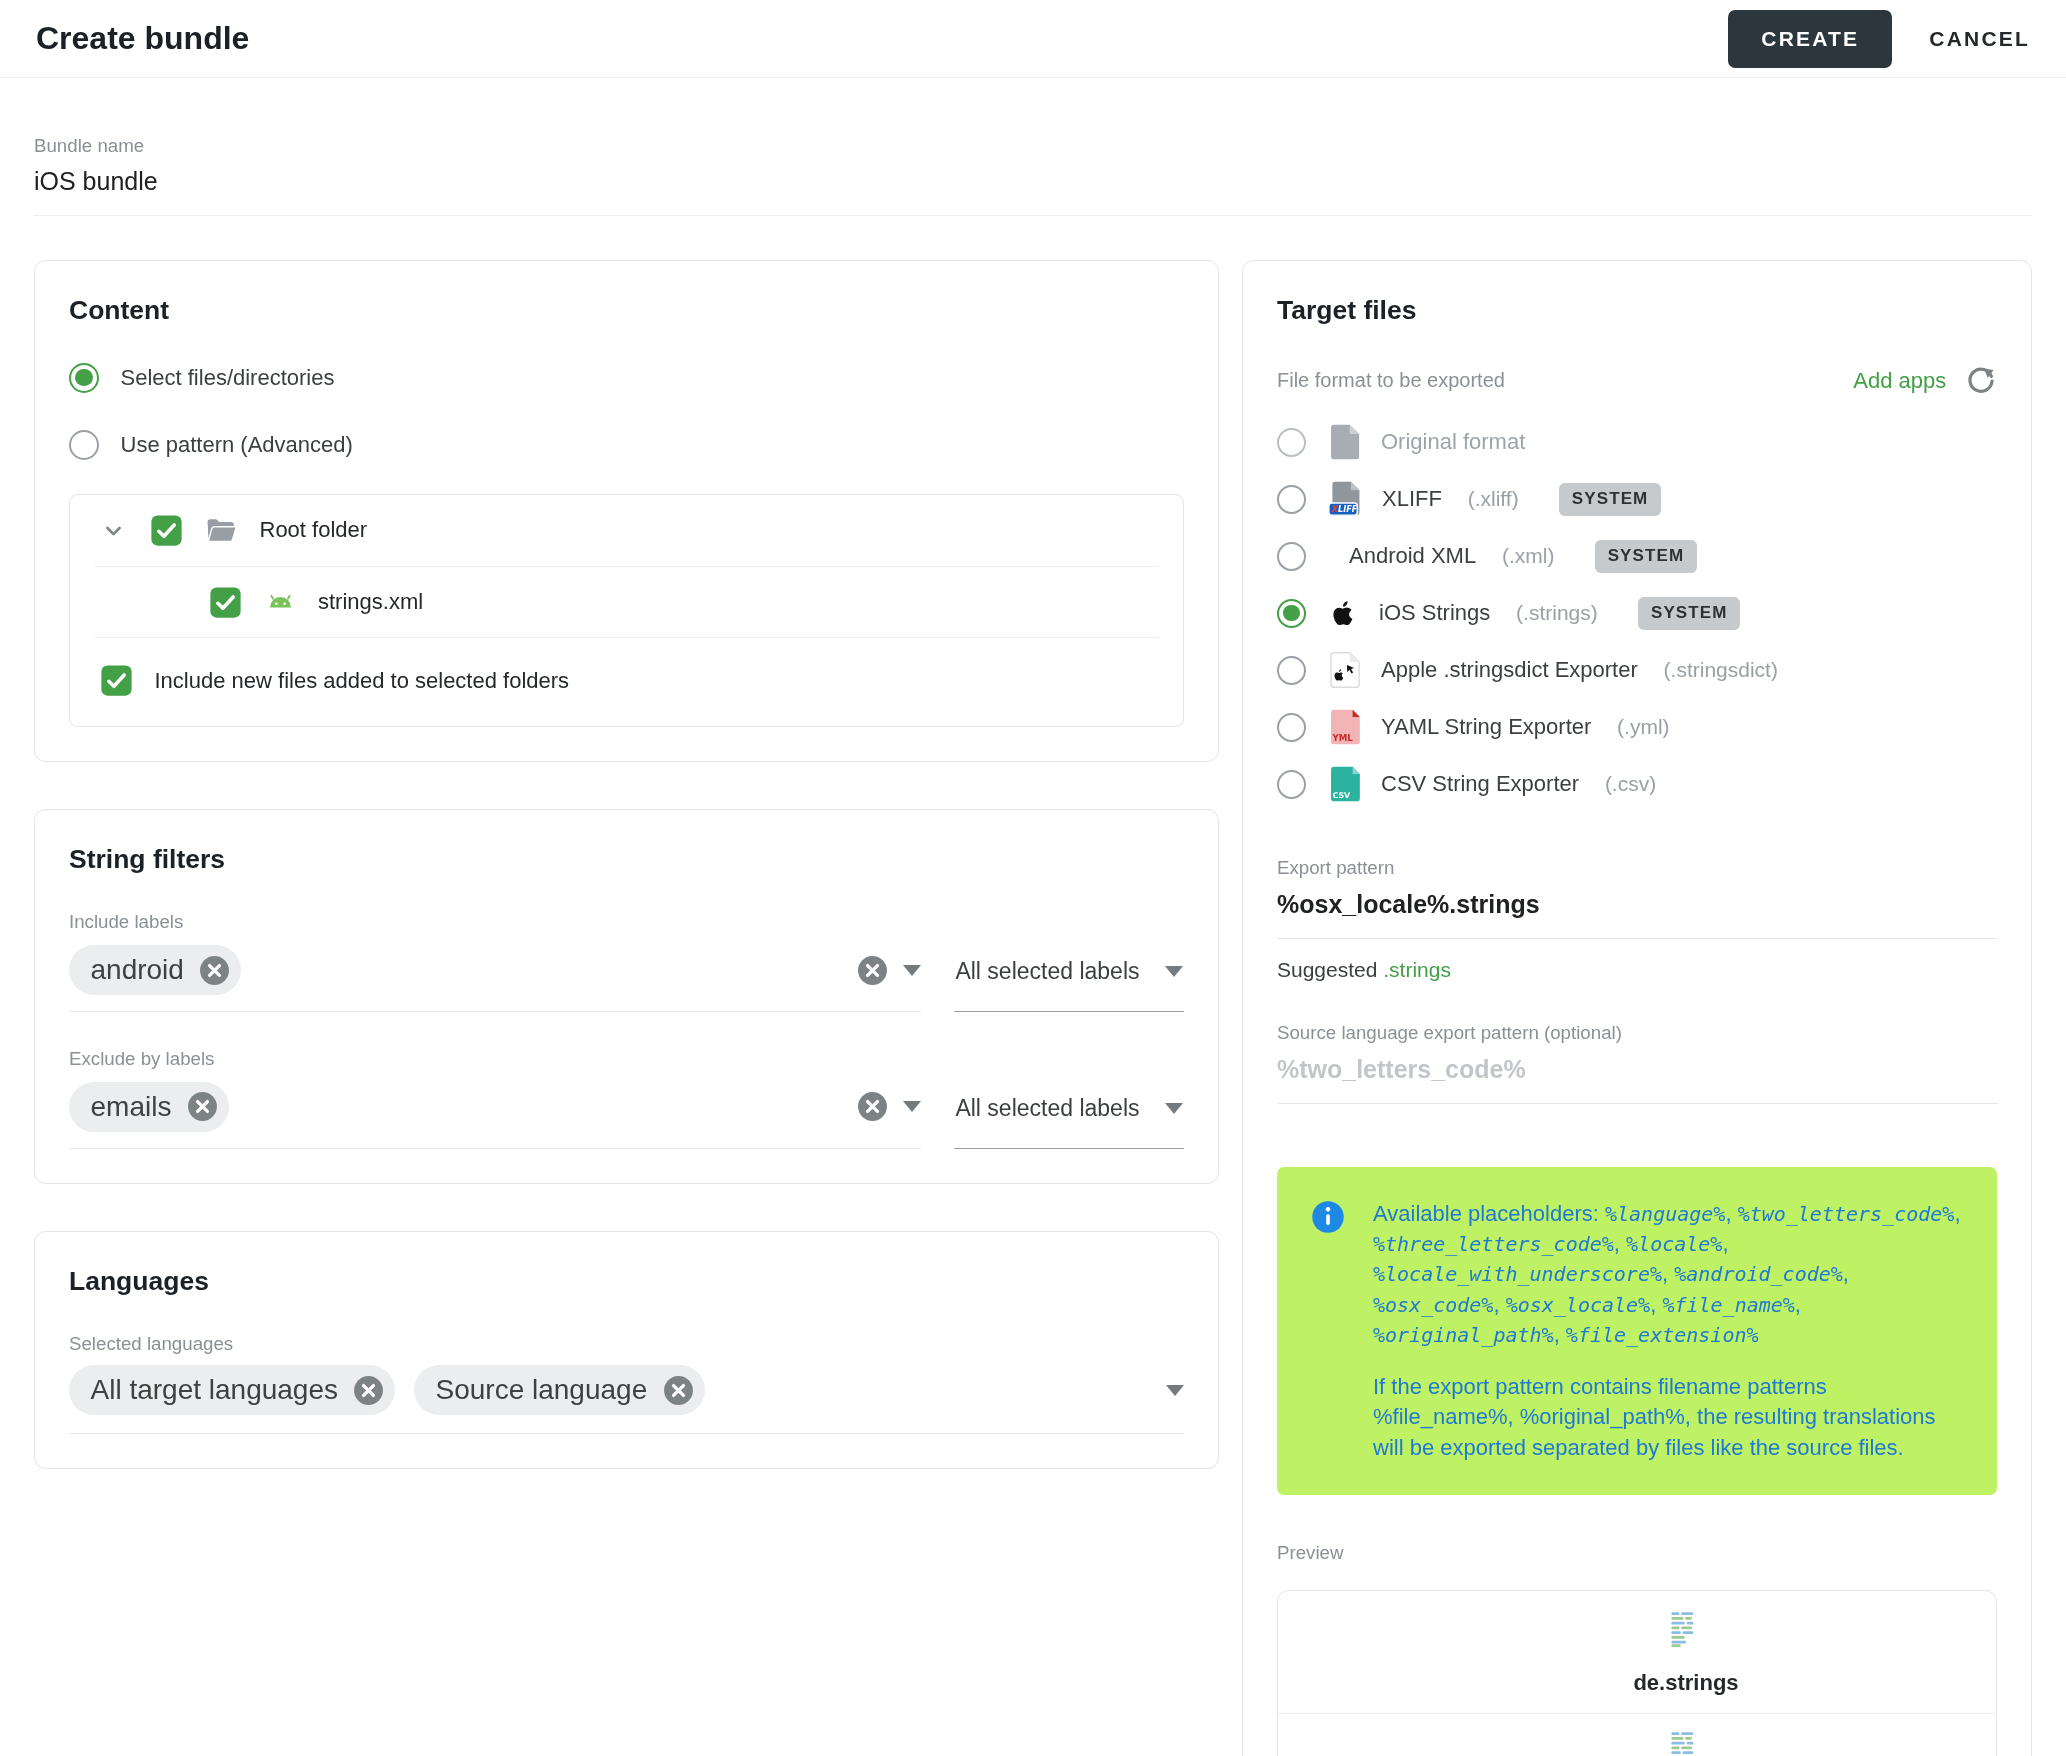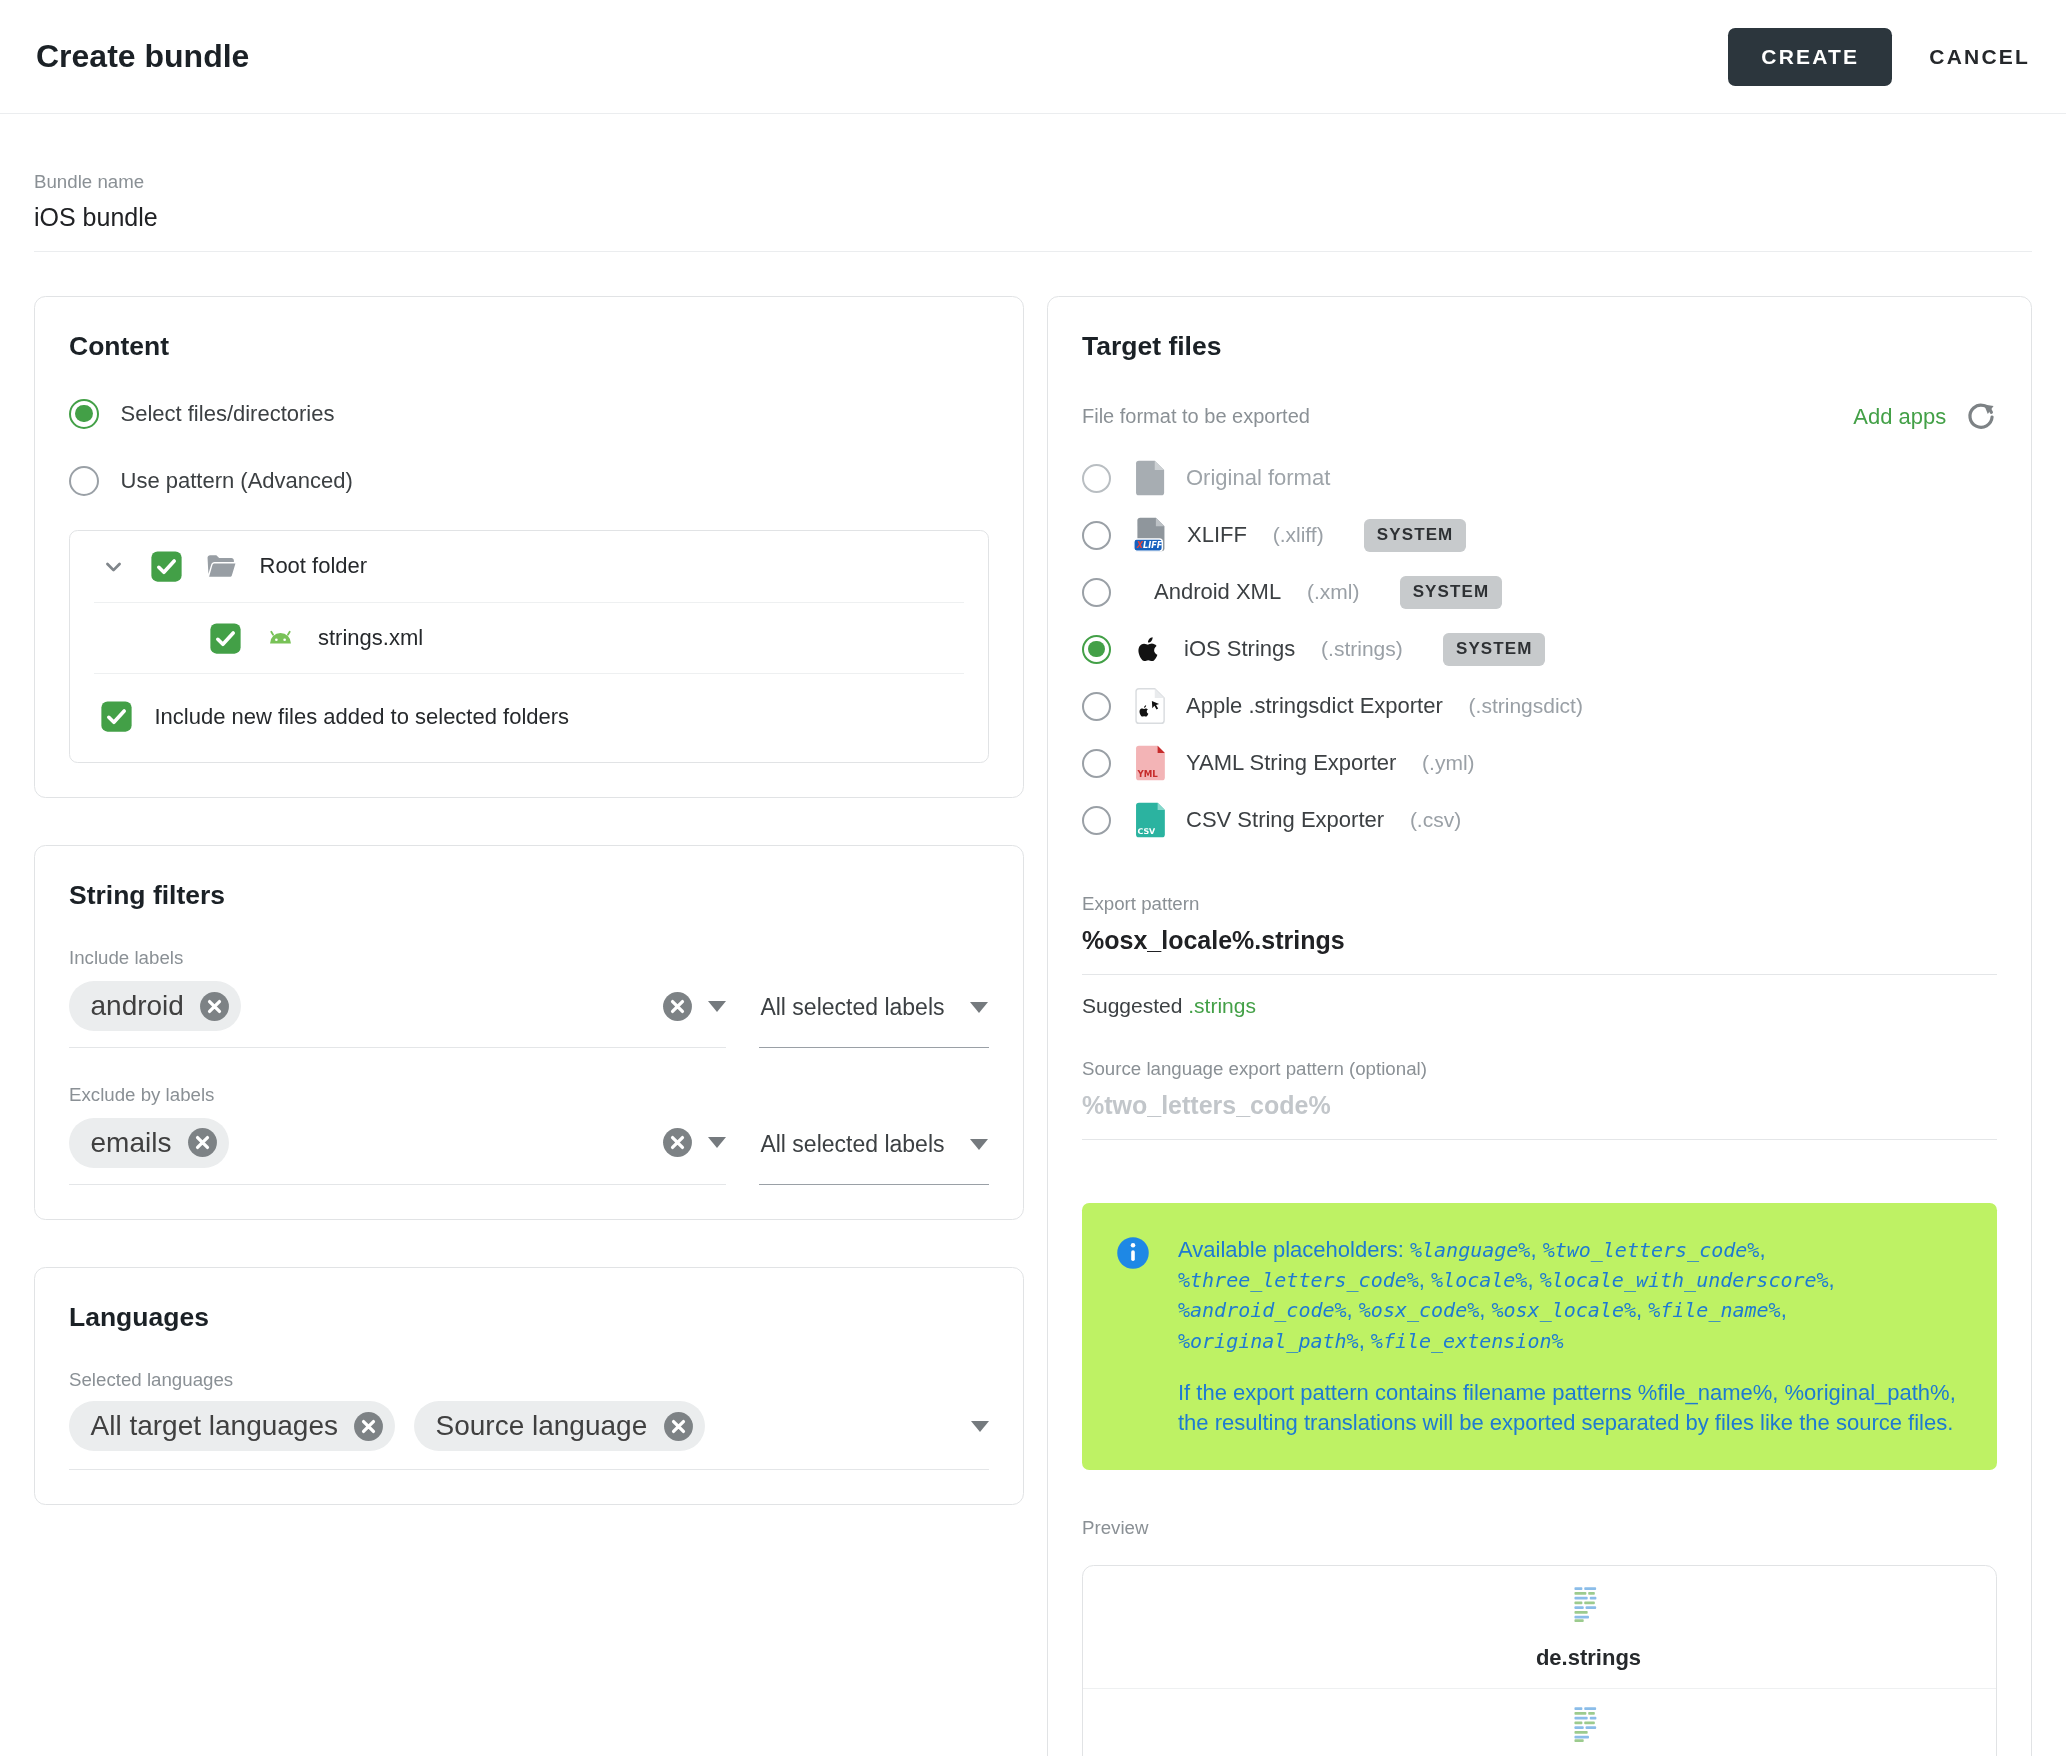--- a/index.html
+++ b/index.html
@@ -4,41 +4,41 @@
 <style>
   * { margin:0; padding:0; box-sizing:border-box; }
   html,body { background:#fff; }
   body {
     width:2066px; height:1756px;
     font-family:"Liberation Sans","DejaVu Sans",sans-serif;
     color:#202124; overflow:hidden;
   }
   
   header {
-    height:114px; display:flex; align-items:center; justify-content:space-between;
+    height:78px; display:flex; align-items:center; justify-content:space-between;
     padding:0 36px; border-bottom:1.4px solid #ebedef; background:#fff;
   }
   h1 { font-size:32px; font-weight:bold; color:#1b2126; }
   .header-actions { display:flex; align-items:center; gap:37px; }
   .btn-create {
     background:#2c363d; color:#fff; border:none; border-radius:7.2px;
     font-family:inherit; font-size:21px; font-weight:bold; letter-spacing:2.2px;
     padding:17px 33px; cursor:pointer;
   }
   .btn-cancel {
     background:none; border:none; font-family:inherit; font-size:21px; font-weight:bold;
     letter-spacing:2.2px; color:#25282b; cursor:pointer;
   }
   
   main { padding:0 34px; }
   .bundle-field { margin-top:57px; border-bottom:1.4px solid #ebedef; padding-bottom:18.7px; }
   .small-label { font-size:18.7px; color:#8a9095; }
   .bundle-field .field-value { font-size:25px; color:#202124; margin-top:10px; }
   .columns { display:flex; gap:23px; margin-top:44px; align-items:flex-start; }
-  .col-left { width:990px; flex:none; display:flex; flex-direction:column; gap:47px; }
+  .col-left { width:1185px; flex:none; display:flex; flex-direction:column; gap:47px; }
   .col-right { flex:1; }
   .card { border:1.4px solid #e1e3e5; border-radius:11.5px; background:#fff; padding:34px; }
   h2 { font-size:26.5px; font-weight:bold; color:#1b2126; }
   
   .radio-row { display:flex; align-items:center; gap:21.5px; margin-top:37px; cursor:pointer; }
   .radio { width:30px; height:30px; border-radius:50%; border:2.9px solid #9aa0a6; flex:none; position:relative; background:#fff; }
   .radio.checked { border-color:#43a047; }
   .radio.checked::after { content:""; position:absolute; inset:4.3px; border-radius:50%; background:#43a047; }
   .radio-label { font-size:22px; color:#3c4043; }
   .tree-box { border:1.4px solid #e1e3e5; border-radius:8.6px; margin-top:34px; }

